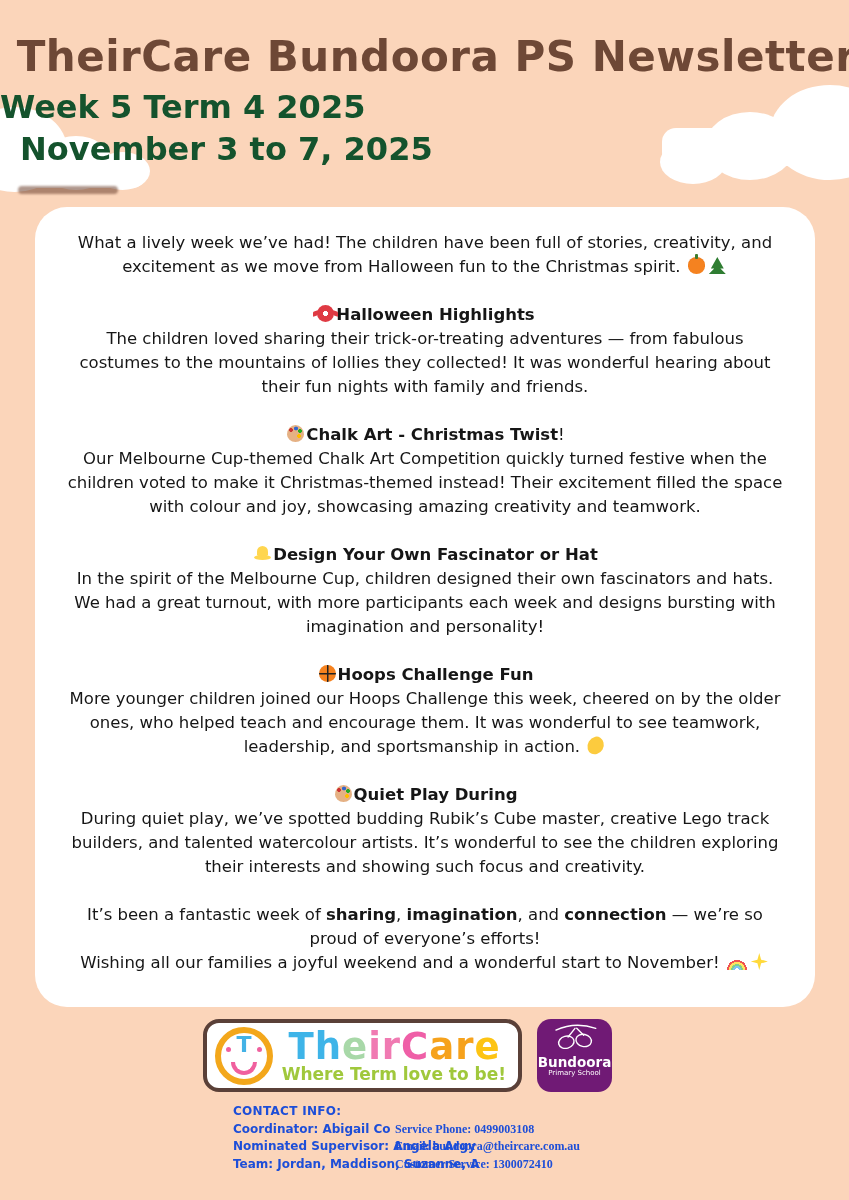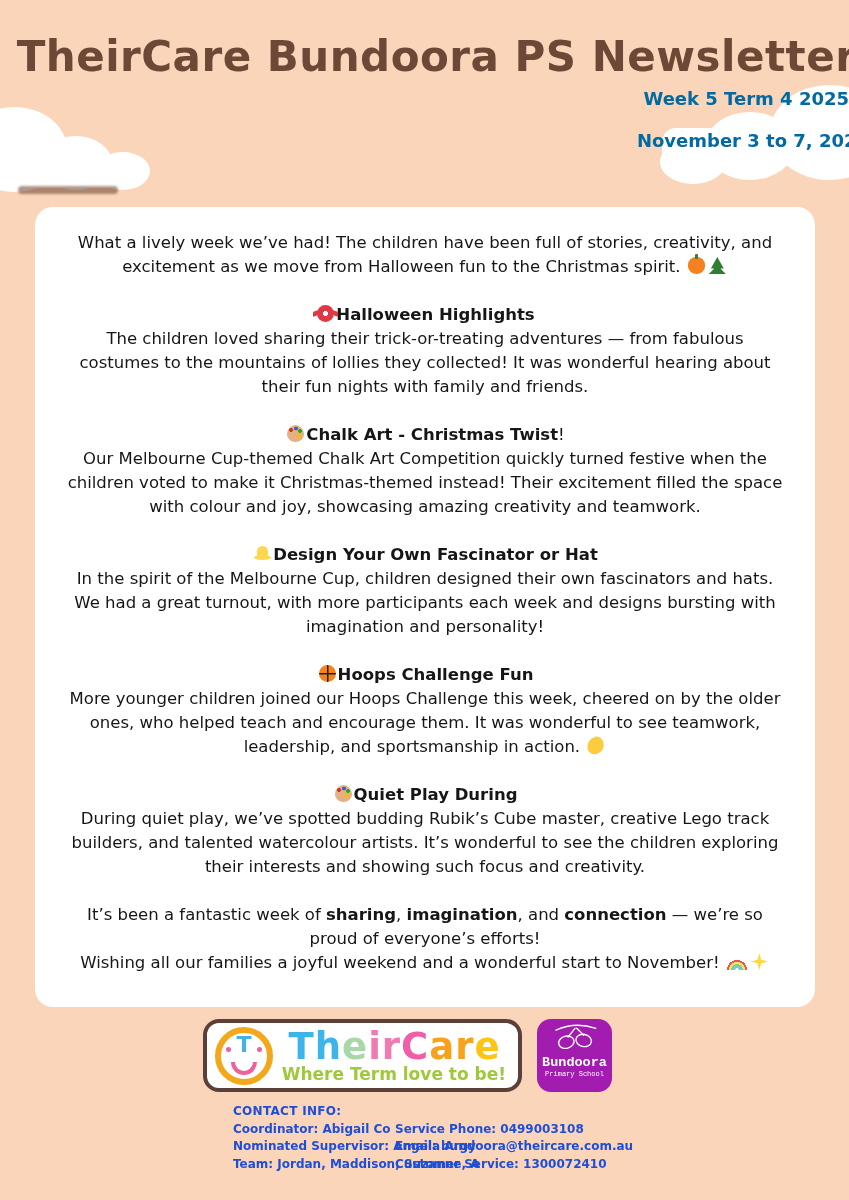--- a/index.html
+++ b/index.html
@@ -6,26 +6,26 @@
   body{font-family:"DejaVu Sans","Liberation Sans",sans-serif;}
   .page{position:relative;width:849px;height:1200px;background:#fbd5ba;overflow:hidden;}
 
   
   .cloudpart{position:absolute;background:#ffffff;border-radius:50%;}
   .cloudbase{position:absolute;background:#ffffff;border-radius:14px;}
   .cloud-shadow{position:absolute;background:rgba(110,66,48,.55);border-radius:5px;filter:blur(1px);}
 
   
   .title{position:absolute;top:20px;left:0;width:100%;text-align:center;font-size:42px;font-weight:800;color:#6e4836;letter-spacing:.5px;margin:12px;}
-  .subtitle{position:absolute;left:0;width:100%;text-align:right;font-size:18px;font-weight:800;color:#0369a1;margin:0;}
+  .subtitle{position:absolute;left:0;width:100%;text-align:left;font-size:32px;font-weight:800;color:#14532d;margin:0;}
   .sub1{top:88px;} .sub2{top:130px;padding-left:20px;}
 
   
   .card{position:absolute;top:207px;left:35px;width:780px;height:800px;box-sizing:border-box;
-        background:#ffffff;border-radius:18px;padding:24px 30px;overflow:hidden;
+        background:#ffffff;border-radius:32px;padding:24px 30px;overflow:hidden;
         text-align:center;color:#161616;font-size:16.5px;line-height:24px;}
   .para{margin:0;}
   .sec{margin-top:24px;}
   .sec-h{margin:0;font-size:16.5px;line-height:24px;font-weight:700;}
   .sec-h-sfx{font-weight:400;}
   .closing-wrap{margin-top:24px;}
   .bold{font-weight:700;}
 
   
   .emj{display:inline-block;position:relative;width:17px;height:17px;margin:0 2px;vertical-align:-2px;}
@@ -56,30 +56,30 @@
            display:flex;align-items:center;padding:3px 8px;}
   .tc-face{width:46px;height:46px;border:6px solid #f3a71b;border-radius:50%;position:relative;background:#fff;flex:none;}
   .tc-t{position:absolute;top:0;left:50%;transform:translateX(-50%);color:#43b2e6;font-weight:800;font-size:22px;line-height:24px;}
   .tc-eye{position:absolute;top:14px;width:5px;height:5px;border-radius:50%;background:#f0609e;}
   .tc-eye.l{left:5px;} .tc-eye.r{right:5px;}
   .tc-smile{position:absolute;left:50%;transform:translateX(-50%);bottom:4px;width:18px;height:9px;
             border:4px solid #f0609e;border-top:none;border-radius:0 0 13px 13px;}
   .tc-text{flex:1;min-width:0;margin-left:6px;}
   .tc-letters{font-size:37px;line-height:36px;font-weight:800;letter-spacing:1px;text-align:center;}
   .tc-tag{font-size:17px;line-height:18px;font-weight:700;color:#a0c83c;text-align:right;padding-right:4px;}
-  .bps-logo{width:75px;height:73px;box-sizing:border-box;background:#a21caf;border-radius:14px;color:#ffffff;
-            text-align:center;padding-top:4px;font-family:Liberation Mono, monospace;}
+  .bps-logo{width:75px;height:73px;box-sizing:border-box;background:#701a75;border-radius:14px;color:#ffffff;
+            text-align:center;padding-top:4px;}
   .bps-name{font-size:13.5px;font-weight:700;line-height:14px;}
   .bps-sub{font-size:7px;line-height:8px;}
 
   
   .contact{position:absolute;top:1103px;left:233px;width:430px;color:#1d4ed8;font-weight:700;font-size:12px;line-height:17.5px;}
   .c-title{letter-spacing:.3px;}
   .c-row{position:relative;white-space:nowrap;height:17.5px;}
-  .c-right{position:absolute;left:162px;top:0;white-space:nowrap;}
+  .c-right{position:absolute;left:162px;top:0;white-space:nowrap;font-family:Liberation Serif, serif;}
 </style>
 </head>
 <body>
 
 <div class="page">
 
   <div>
     <div class="cloudpart" style="left:-38px;top:107px;width:105px;height:85px;"></div>
     <div class="cloudpart" style="left:40px;top:136px;width:72px;height:54px;"></div>
     <div class="cloudpart" style="left:95px;top:152px;width:55px;height:38px;"></div>

